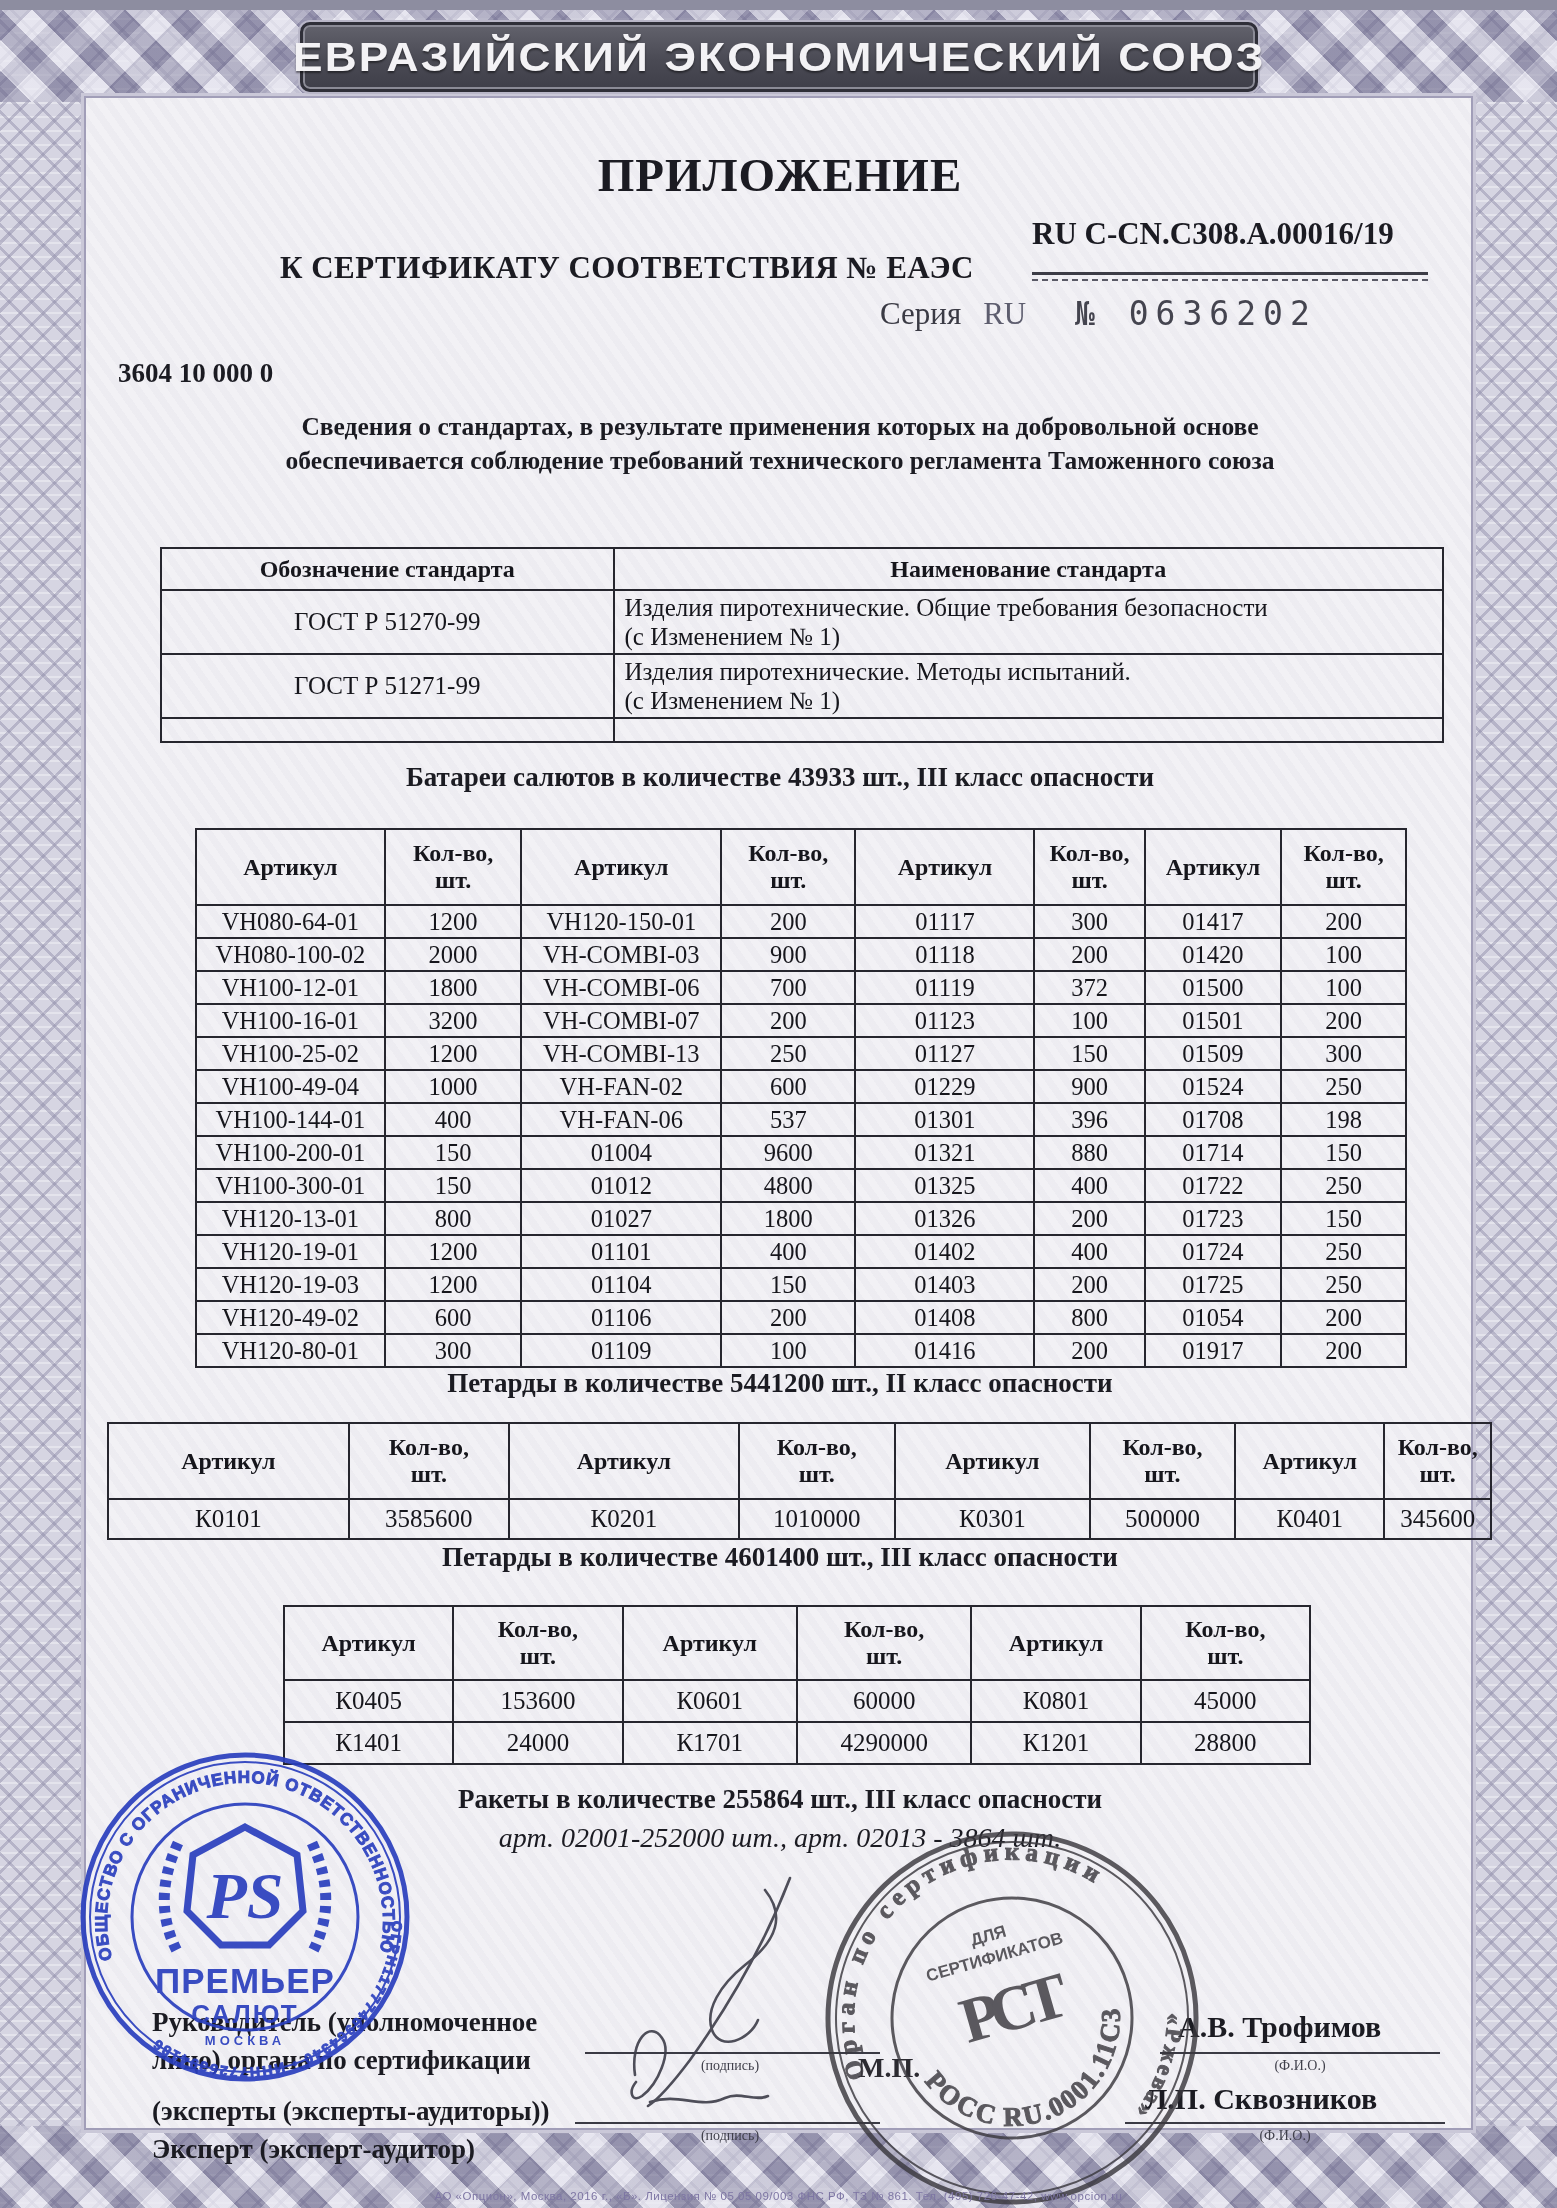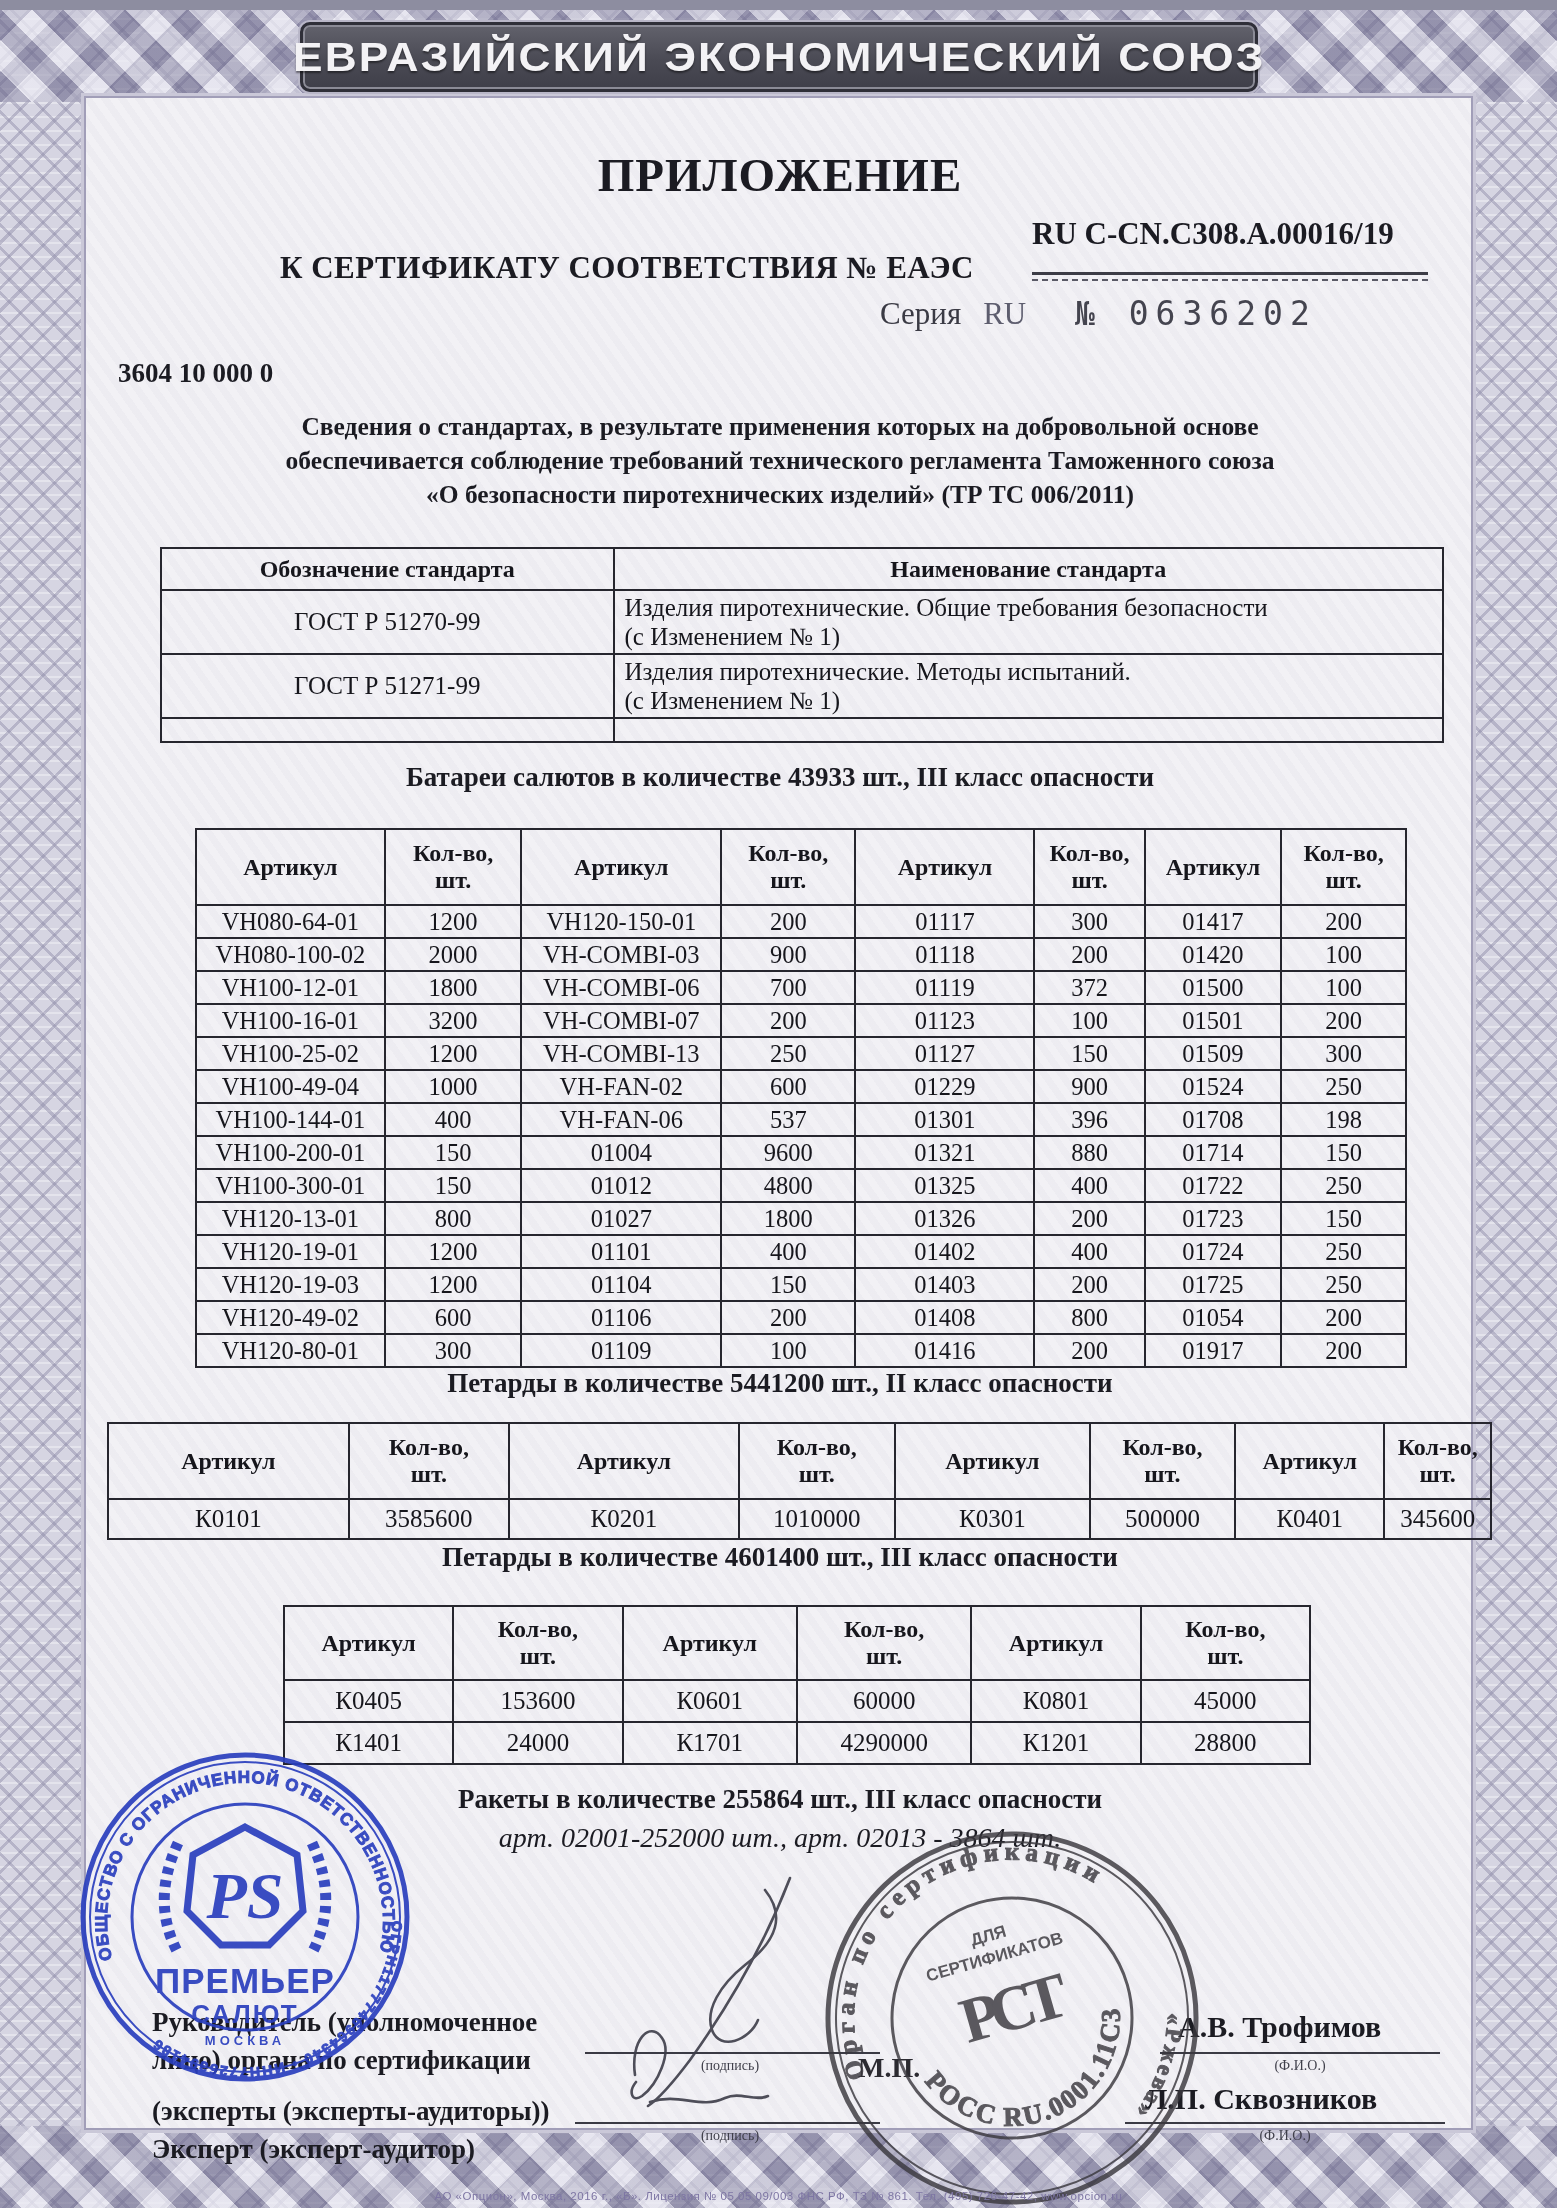--- a/index.html
+++ b/index.html
@@ -87,21 +87,20 @@
   <div class="abs certrule2"></div>
 
   <div class="abs seria"><span>Серия</span><span class="ru">RU</span></div>
   <div class="abs serianum">№ 0636202</div>
 
   <div class="abs code">3604 10 000 0</div>
 
   <div class="abs intro">
     <div>Сведения о стандартах, в результате применения которых на добровольной основе</div>
     <div>обеспечивается соблюдение требований технического регламента Таможенного союза</div>
-    <div>«О безопасности пиротехнических изделий» (ТР ТС 006/2011)</div>
   </div>
 
   <table class="t std">
     <colgroup>
         <col style="width:35.3%">
         <col style="width:64.7%">
       </colgroup>
     <thead>
       <tr>
         <th>Обозначение стандарта</th>

